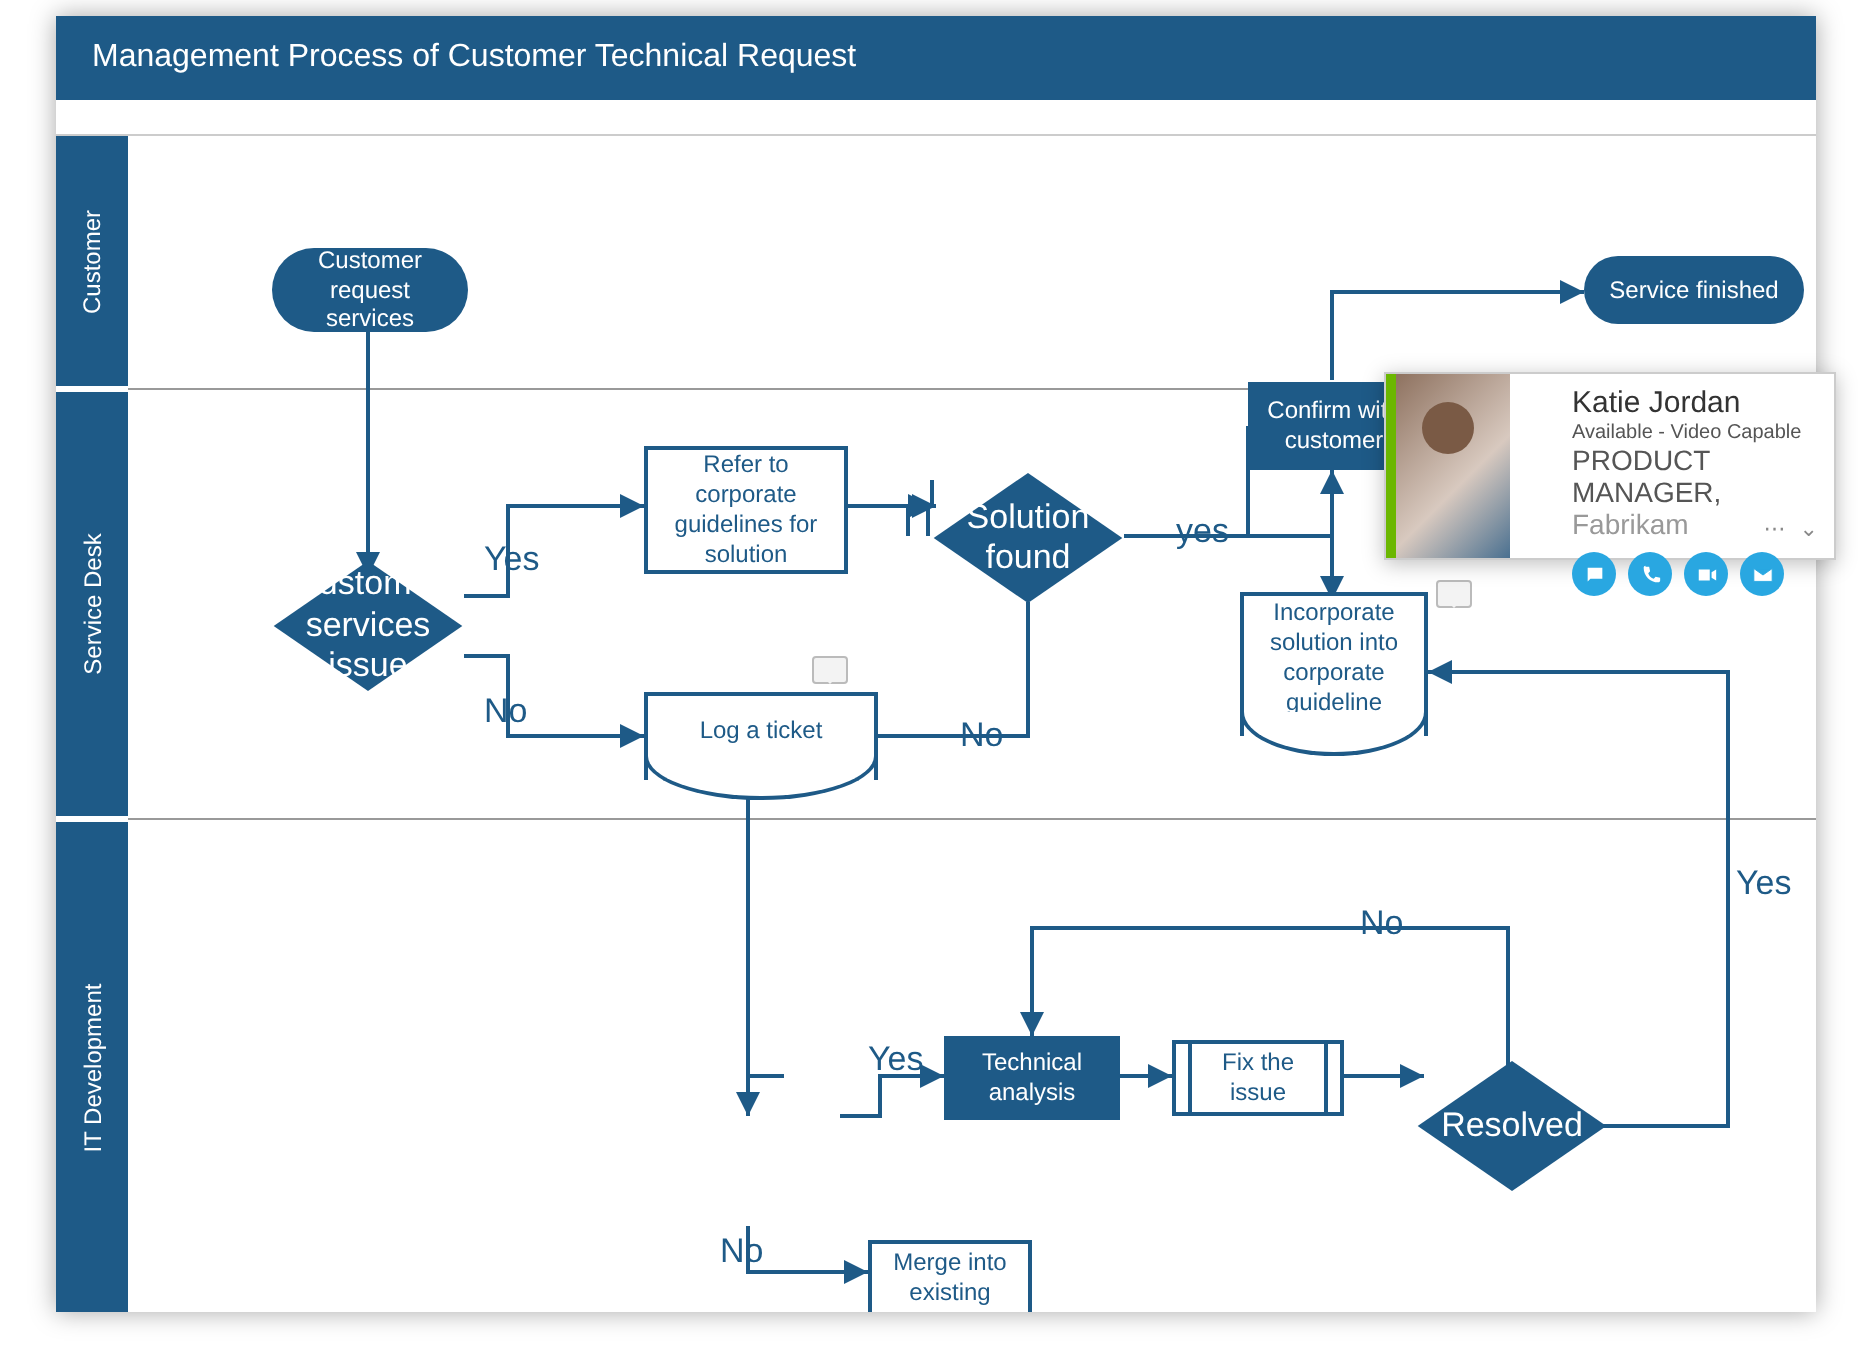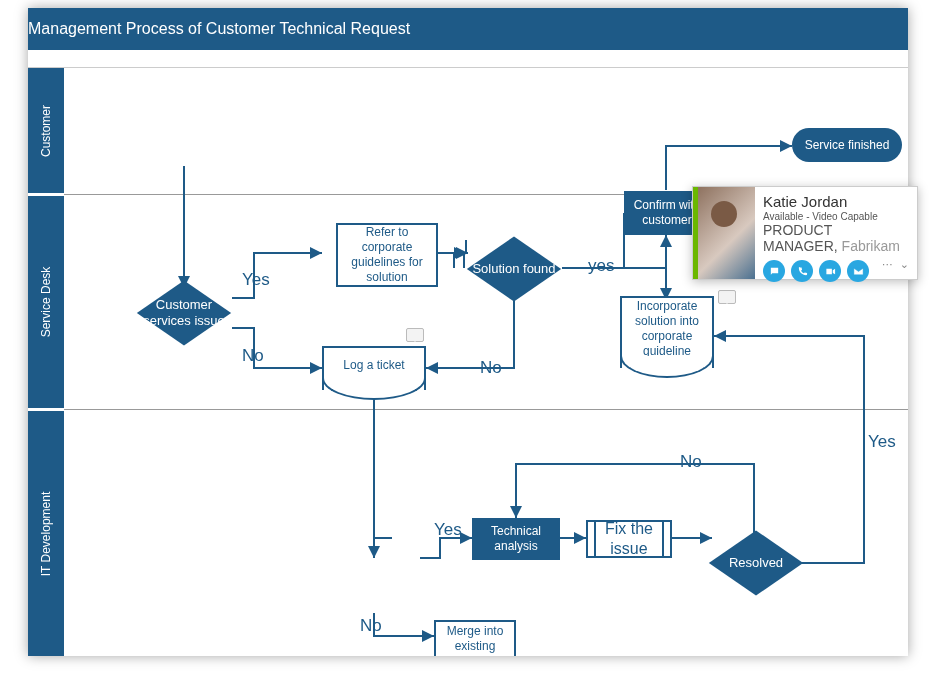--- a/index.html
+++ b/index.html
@@ -20,20 +20,21 @@
     height: 648px;
     background: #fff;
     box-shadow: 0 0 12px rgba(0,0,0,0.35);
   }
   .title-bar {
     height: 42px;
     background: #1e5a87;
     color: #fff;
     display: flex;
     align-items: center;
+    padding-left: 18px;
     font-size: 16px;
     font-weight: 400;
   }
   .title-strip {
     position: absolute;
     top: 42px;
     left: 0;
     right: 0;
     height: 18px;
     background: #fff;
@@ -134,21 +135,21 @@
     background: #1e5a87;
     transform: scaleX(1.45) rotate(45deg);
     width: 46px;
     height: 46px;
     left: 25px;
     top: 10px;
   }
   .decision .label {
     position: relative;
     color: #fff;
-    font-size: 13px;
+    font-size: 17px;
     text-align: center;
     line-height: 1.2;
     padding: 0 6px;
   }
   .document {
     position: absolute;
     border: 2px solid #1e5a87;
     border-bottom: none;
     background: #fff;
     color: #1e5a87;
@@ -171,21 +172,21 @@
     border-top: none;
     border-radius: 0 0 50% 50% / 0 0 100% 100%;
     background: #fff;
     clip-path: polygon(0 0, 100% 0, 100% 100%, 0 100%);
   }
   .predefined {
     position: absolute;
     border: 2px solid #1e5a87;
     background: #fff;
     color: #1e5a87;
-    font-size: 16px;
+    font-size: 12px;
     display: flex;
     align-items: center;
     justify-content: center;
     text-align: center;
     padding: 4px 14px;
     line-height: 1.25;
   }
   .predefined::before, .predefined::after {
     content: "";
     position: absolute;
@@ -261,20 +262,21 @@
   .contact-avatar .presence {
     position:absolute;
     left:0; top:0; bottom:0;
     width:5px;
     background:#6bb700;
   }
   .contact-info {
     flex: 1;
     padding: 6px 8px 22px 8px;
     position: relative;
+    margin-left: 23px;
   }
   .contact-name { font-size: 15px; color: #333; margin-bottom: 1px; }
   .contact-status { font-size: 10px; color: #555; }
   .contact-title { font-size: 14px; color: #555; }
   .contact-title .light { color: #999; font-weight: 400; }
   .actions {
     display: flex;
     gap: 6px;
     margin-top: 6px;
     align-items: center;
@@ -364,36 +366,39 @@
       <path class="arrow-line" d="M310 545 L310 568 L370 568" marker-end="url(#ah)"></path>
 
       <path class="arrow-line" d="M496 470 L522 470" marker-end="url(#ah)"></path>
 
       <path class="arrow-line" d="M608 470 L640 470"></path>
       <path class="arrow-line" d="M608 470 L648 470" marker-end="url(#ah)"></path>
 
       <path class="arrow-line" d="M737 495 L800 495 L800 268 L650 268" marker-end="url(#ah)"></path>
     </svg>
 
+    <div class="terminator" style="left:72px; top:56px; width:98px; height:42px;">
+      <span>Customer request services</span>
+    </div>
     <div class="terminator" style="left:728px; top:60px; width:110px; height:34px;">
       <span>Service finished</span>
     </div>
 
     <div class="decision" style="left:72px; top:212px;">
       <div class="diamond-bg"></div>
       <div class="label">Customer services issue</div>
     </div>
-    <div class="process" style="left:272px; top:155px; width:102px; height:64px;justify-content:center;">
+    <div class="process" style="left:258px; top:155px; width:102px; height:64px;justify-content:center;">
       <span>Refer to corporate guidelines for solution</span>
     </div>
     <div class="decision" style="left:402px; top:168px;">
       <div class="diamond-bg"></div>
       <div class="label">Solution found</div>
     </div>
-    <div class="document" style="left:258px; top:278px; width:104px; height:44px;justify-content:center;">
+    <div class="document" style="left:258px; top:278px; width:117px; height:44px;justify-content:center;">
       <span>Log a ticket</span>
     </div>
     <div class="comment-icon" style="left:342px; top:260px;"></div>
 
     <div class="process-solid" style="left:560px; top:123px; width:86px; height:44px;">
       <span>Confirm with customer</span>
     </div>
     <div class="document" style="left:556px; top:228px; width:94px; height:72px;">
       <span>Incorporate solution into corporate guideline</span>
     </div>

